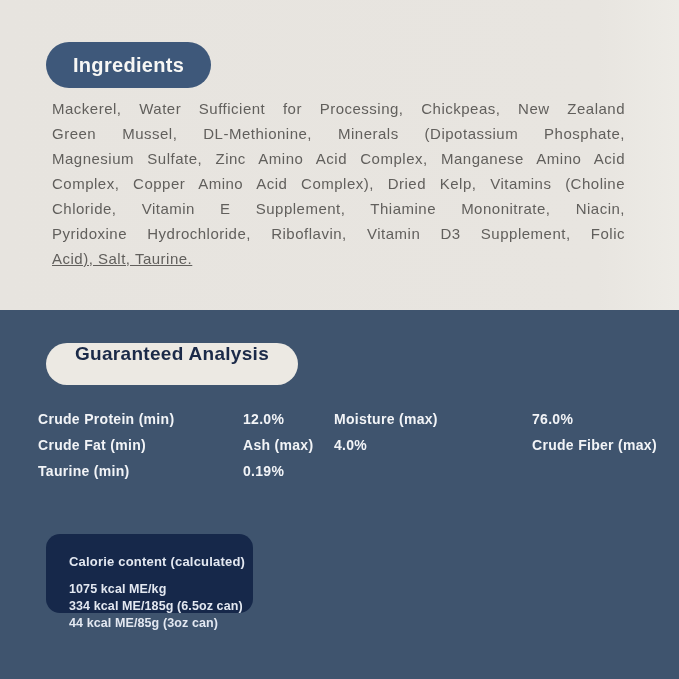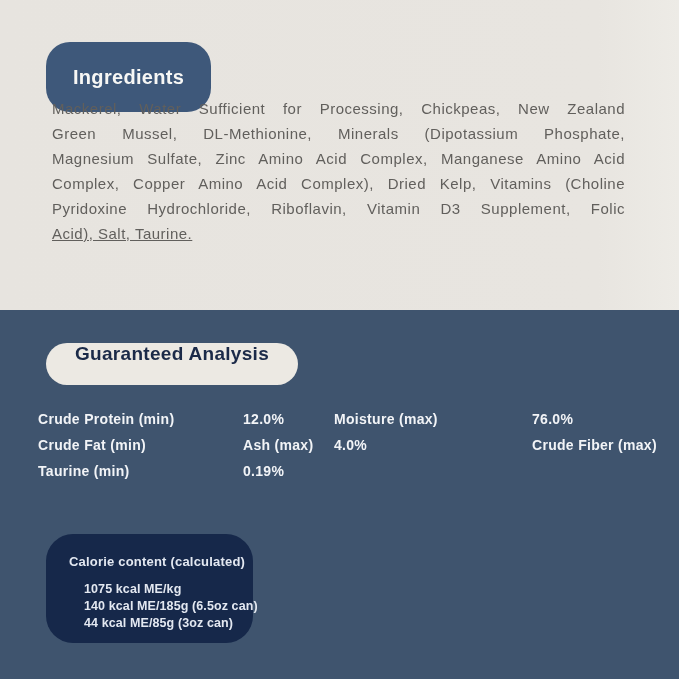--- a/index.html
+++ b/index.html
@@ -15,21 +15,21 @@
   .section-ingredients {
     position: absolute;
     left: 0; top: 0;
     width: 679px; height: 310px;
     background: linear-gradient(90deg, #e7e4df 0%, #e8e5e0 88%, #edebe6 100%);
   }
   .pill-dark {
     position: absolute;
     left: 46px; top: 42px;
     height: 46px;
-    padding: 12px 27px;
+    padding: 0 27px;
     background: #3e587a;
     border-radius: 24px;
     display: flex;
     align-items: center;
   }
   .pill-dark span {
     color: #f7f7f5;
     font-size: 20px;
     font-weight: bold;
     letter-spacing: 0.3px;
@@ -83,57 +83,57 @@
     grid-auto-rows: 26px;
     color: #f2f4f7;
     font-size: 14px;
     font-weight: bold;
     letter-spacing: 0.3px;
   }
   .analysis-table .cell { line-height: 26px; white-space: nowrap; }
   .calorie-box {
     position: absolute;
     left: 46px; top: 224px;
-    width: 207px; height: 109px;
+    width: 207px; height: 79px;
     background: #16284a;
-    border-radius: 27px;
+    border-radius: 14px;
     box-sizing: border-box;
     padding: 20px 10px 7px 23px;
     color: #e3e8f1;
   }
   .calorie-title {
     font-size: 13px;
     font-weight: 600;
     letter-spacing: 0.2px;
     margin-bottom: 12px;
     white-space: nowrap;
   }
   .calorie-line {
     font-size: 12.5px;
     font-weight: 600;
     line-height: 17px;
     letter-spacing: 0.1px;
     white-space: nowrap;
-    margin-left: 15px;
   }
 </style>
 </head>
 <body>
 
 <div class="page">
 
   <div class="section-ingredients">
     <div class="pill-dark">
       <span>Ingredients</span>
     </div>
     <div class="ingredients-text">
       <div class="jline">Mackerel, Water Sufficient for Processing, Chickpeas, New Zealand</div>
       <div class="jline">Green Mussel, DL-Methionine, Minerals (Dipotassium Phosphate,</div>
       <div class="jline">Magnesium Sulfate, Zinc Amino Acid Complex, Manganese Amino Acid</div>
       <div class="jline">Complex, Copper Amino Acid Complex), Dried Kelp, Vitamins (Choline</div>
+      <div class="jline">Chloride, Vitamin E Supplement, Thiamine Mononitrate, Niacin,</div>
       <div class="jline">Pyridoxine Hydrochloride, Riboflavin, Vitamin D3 Supplement, Folic</div>
       <div class="lline">Acid), Salt, Taurine.</div>
     </div>
   </div>
 
   <div class="section-analysis">
     <div class="pill-light">
       <span>Guaranteed Analysis</span>
     </div>
 
@@ -148,18 +148,18 @@
       <div class="cell">4.0%</div>
 
       <div class="cell">Crude Fiber (max)</div>
       <div class="cell">Taurine (min)</div>
       <div class="cell">0.19%</div>
     </div>
 
     <div class="calorie-box">
       <div class="calorie-title">Calorie content (calculated)</div>
       <div class="calorie-line">1075 kcal ME/kg</div>
-      <div class="calorie-line">140 kcal ME/185g (6.5oz can)</div>
+      <div class="calorie-line">334 kcal ME/185g (6.5oz can)</div>
       <div class="calorie-line">44 kcal ME/85g (3oz can)</div>
     </div>
   </div>
 
 </div>
 
 </body></html>

